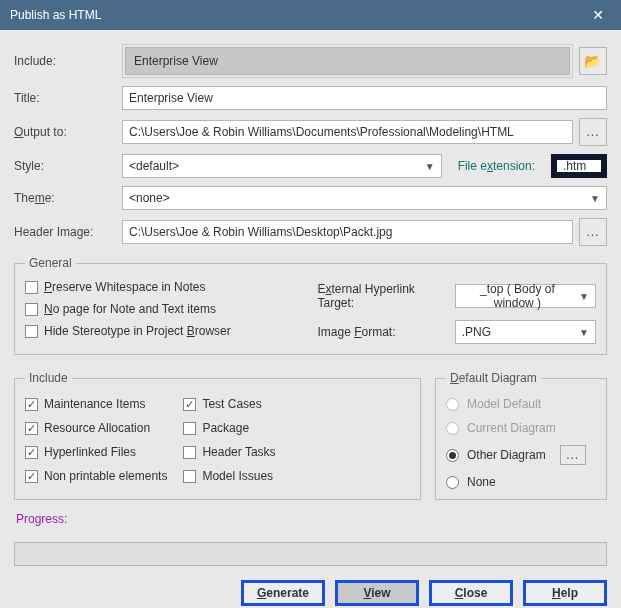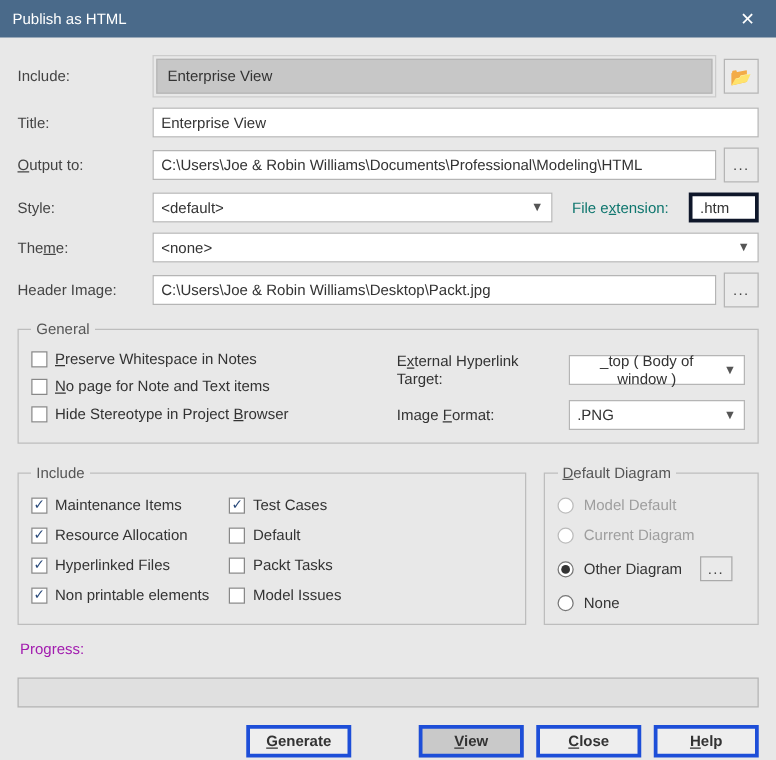--- a/index.html
+++ b/index.html
@@ -35,21 +35,21 @@
   .select-box { display:flex; align-items:center; justify-content:space-between; cursor:pointer; }
   .caret { font-size:10px; color:#555; margin-left:6px; }
   .btn-ico {
     width:28px; height:28px; border:1px solid #b5b5b5; background:#eaeaea;
     display:flex; align-items:center; justify-content:center; cursor:pointer;
   }
   .folder-ico { font-size:14px; color:#c98b00; }
   .dots { font-size:12px; letter-spacing:1px; color:#444; }
   .ext-lbl { margin:0 10px; color:#0f766e; }
   .ext-box {
-    width:56px; height:24px; border:3px solid #0f172a; background:#fff;
+    width:56px; height:24px; border:6px solid #0f172a; background:#fff;
     display:flex; align-items:center; padding:0 6px;
   }
   fieldset {
     border:1px solid #bdbdbd; margin: 10px 0 6px 0; padding: 10px 10px 10px 10px;
     background:#e8e8e8;
   }
   legend { padding:0 4px; color:#555; }
   .gen-grid { display:flex; }
   .gen-left { flex:1.05; display:flex; flex-direction:column; gap:8px; }
   .gen-right { flex:1; display:flex; flex-direction:column; gap:10px; padding-top:2px; }
@@ -77,21 +77,21 @@
     display:inline-flex; align-items:center; justify-content:center;
     margin-left:6px; cursor:pointer;
   }
   .progress-lbl { margin:6px 0 16px 2px; color:#a21caf; }
   .progress-box { height:24px; border:1px solid #b5b5b5; background:#e0e0e0; }
   .footer { display:flex; justify-content:flex-end; gap:10px; margin-top:14px; }
   .btn {
     width:84px; height:26px; border:3px solid #1d4ed8; background:#eeeeee;
     display:flex; align-items:center; justify-content:center; cursor:pointer;font-weight:bold;
   }
-  .btn.def { background:#c9c9c9;margin-left:44px; }
+  .btn.def { background:#c9c9c9; }
   .under { text-decoration: underline; text-decoration-thickness:1px; text-underline-offset:1px; }
   .dd-col { display:flex; flex-direction:column; gap:10px; padding-top:2px; }
 </style>
 </head>
 <body>
 
 <div class="titlebar">
   <span class="title">Publish as HTML</span>
   <span class="close">✕</span>
 </div>
@@ -219,25 +219,25 @@
               <span>Non printable elements</span>
             </label>
         </div>
         <div class="col">
           <label class="chk">
               <span class="chkbox checked"></span>
               <span>Test Cases</span>
             </label>
           <label class="chk">
               <span class="chkbox"></span>
-              <span>Default</span>
+              <span>Package</span>
             </label>
           <label class="chk">
               <span class="chkbox"></span>
-              <span>Packt Tasks</span>
+              <span>Header Tasks</span>
             </label>
           <label class="chk">
               <span class="chkbox"></span>
               <span>Model Issues</span>
             </label>
         </div>
       </div>
     </fieldset>
 
     <fieldset class="dd-wrap">

